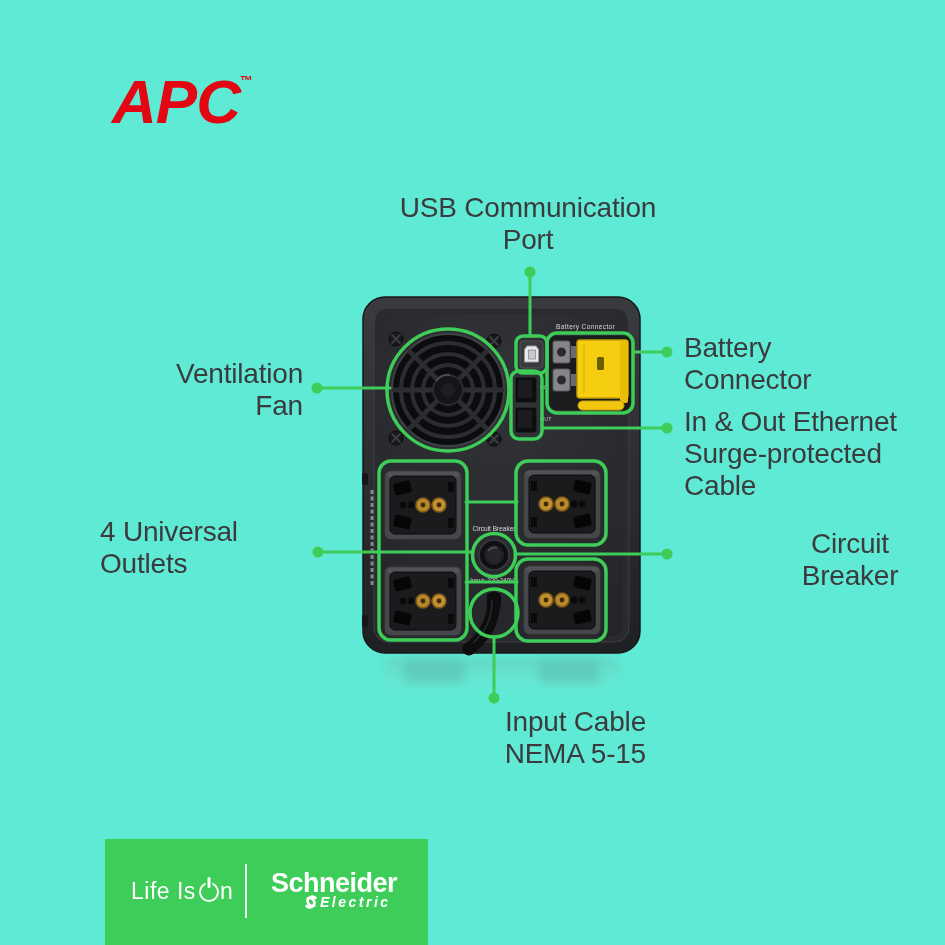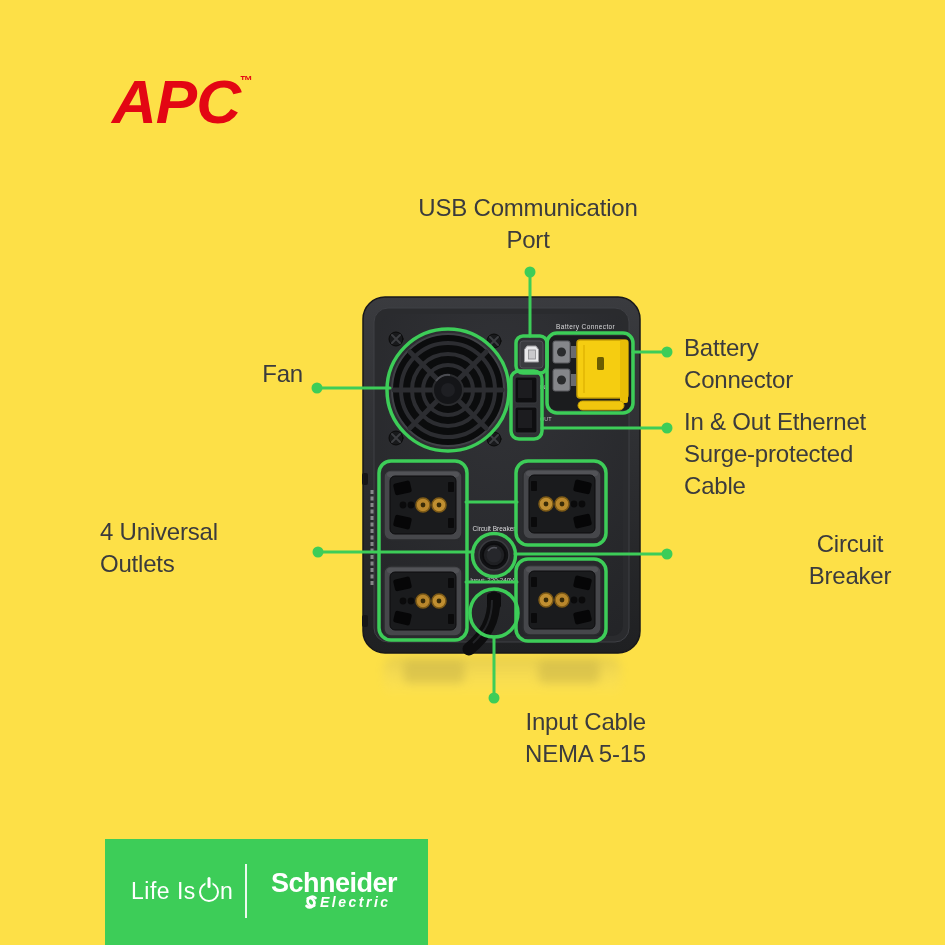--- a/index.html
+++ b/index.html
@@ -1,23 +1,23 @@
 <!DOCTYPE html>
 <html><head>
 <meta charset="utf-8">
 <style>
   html,body{margin:0;padding:0;background:#ffffff;}
-  .stage{position:relative;width:945px;height:945px;margin:0 auto;background:#fde047;overflow:hidden;
+  .stage{position:relative;width:945px;height:945px;margin:0 auto;background:#5eead4;overflow:hidden;
          font-family:"Liberation Sans",sans-serif;}
   
   .apc-logo{position:absolute;left:112px;top:50px;color:#e30613;font-weight:900;font-style:italic;
             font-size:62px;letter-spacing:-1px;line-height:62px;}
   .apc-logo sup{font-size:13px;font-style:normal;font-weight:700;vertical-align:38px;letter-spacing:0;}
   
-  .callout{position:absolute;color:#3b3b3d;font-size:24px;line-height:32px;font-weight:500;letter-spacing:-0.2px;}
+  .callout{position:absolute;color:#3b3b3d;font-size:28px;line-height:32px;font-weight:500;letter-spacing:-0.2px;}
   .callout span{display:block;}
   .c-usb{left:352px;top:192px;width:352px;text-align:center;}
   .c-fan{left:100px;top:358px;width:203px;text-align:right;}
   .c-outlets{left:100px;top:516px;width:203px;}
   .c-battery{left:684px;top:332px;width:250px;text-align:left;}
   .c-ethernet{left:684px;top:406px;width:260px;text-align:left;}
   .c-breaker{left:684px;top:528px;width:250px;text-align:center;margin-left:41px;}
   .c-cable{left:344px;top:706px;width:302px;text-align:right;}
   
   .scene-svg{position:absolute;left:0;top:0;}
@@ -222,20 +222,21 @@
         <circle cx="494" cy="698" r="5.5"></circle>
       </g>
     </g>
   </svg>
 
   <div class="callout c-usb">
     <span>USB Communication</span>
     <span>Port</span>
   </div>
   <div class="callout c-fan">
+    <span>Ventilation</span>
     <span>Fan</span>
   </div>
   <div class="callout c-outlets">
     <span>4 Universal</span>
     <span>Outlets</span>
   </div>
   <div class="callout c-battery">
     <span>Battery</span>
     <span>Connector</span>
   </div>

